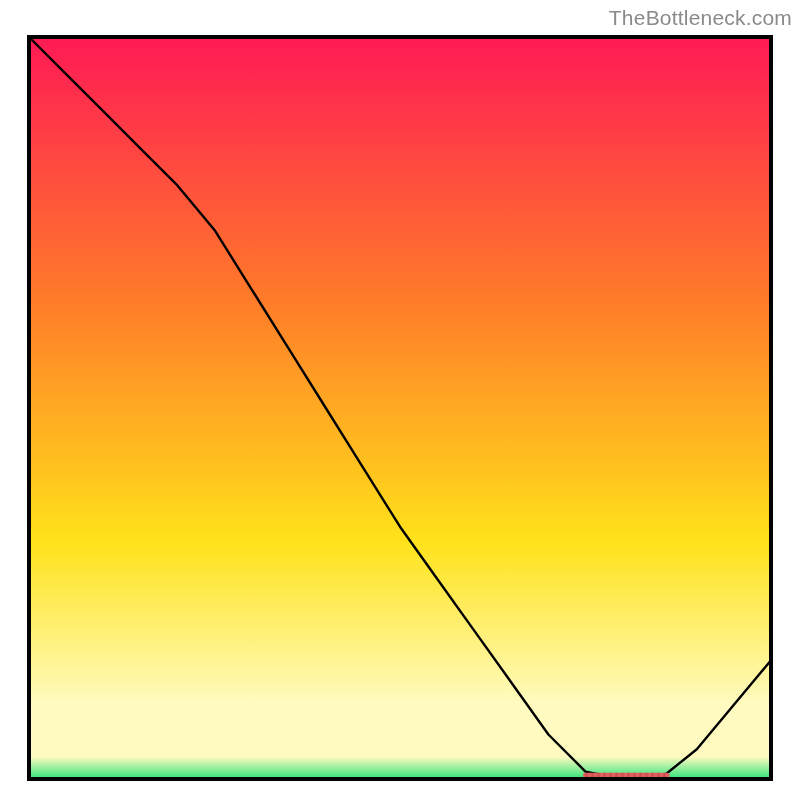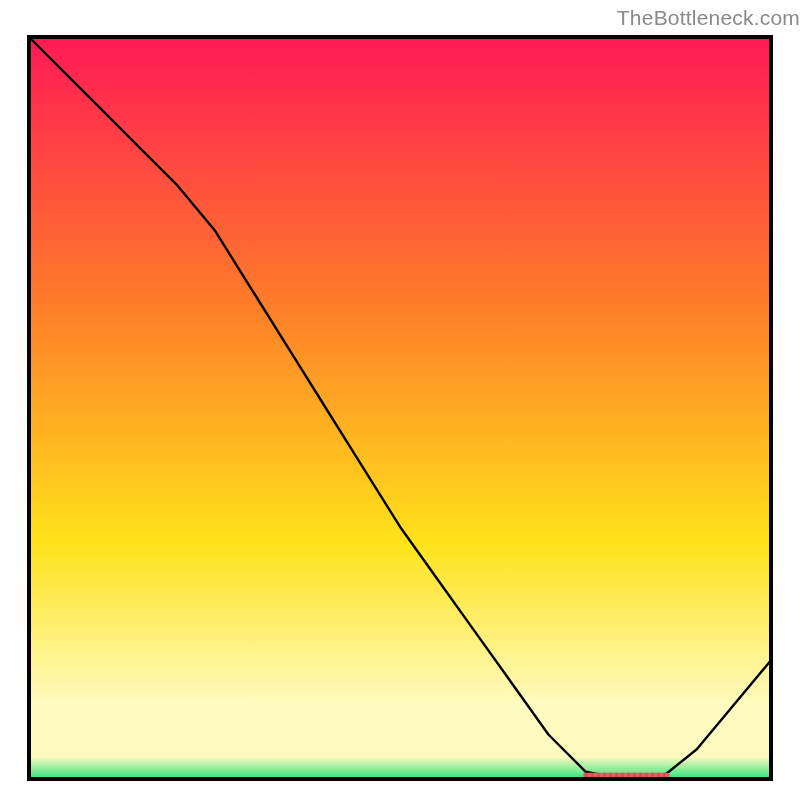--- a/index.html
+++ b/index.html
@@ -12,21 +12,21 @@
     font-family: Arial, Helvetica, sans-serif;
   }
   .wrap {
     position: relative;
     width: 800px;
     height: 800px;
   }
   .attribution {
     position: absolute;
     top: 6px;
-    right: 0;
+    right: 8px;
     font-size: 21px;
     color: #8a8a8a;
     font-weight: 400;
     letter-spacing: 0.2px;
   }
   .plot {
     position: absolute;
     left: 27px;
     top: 35px;
     width: 746px;

